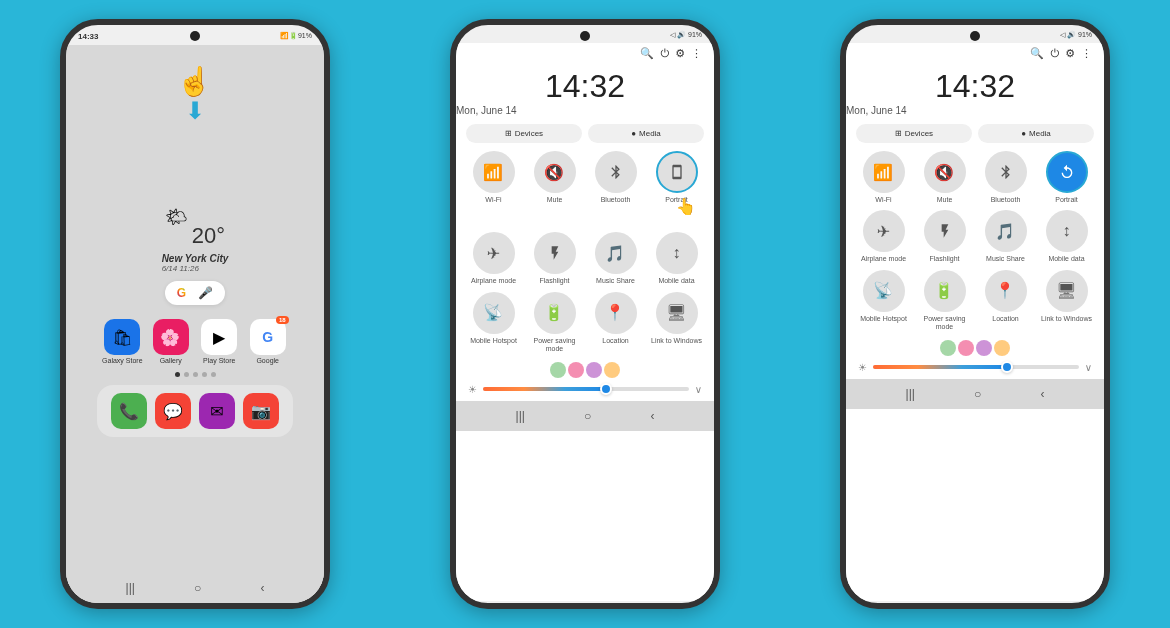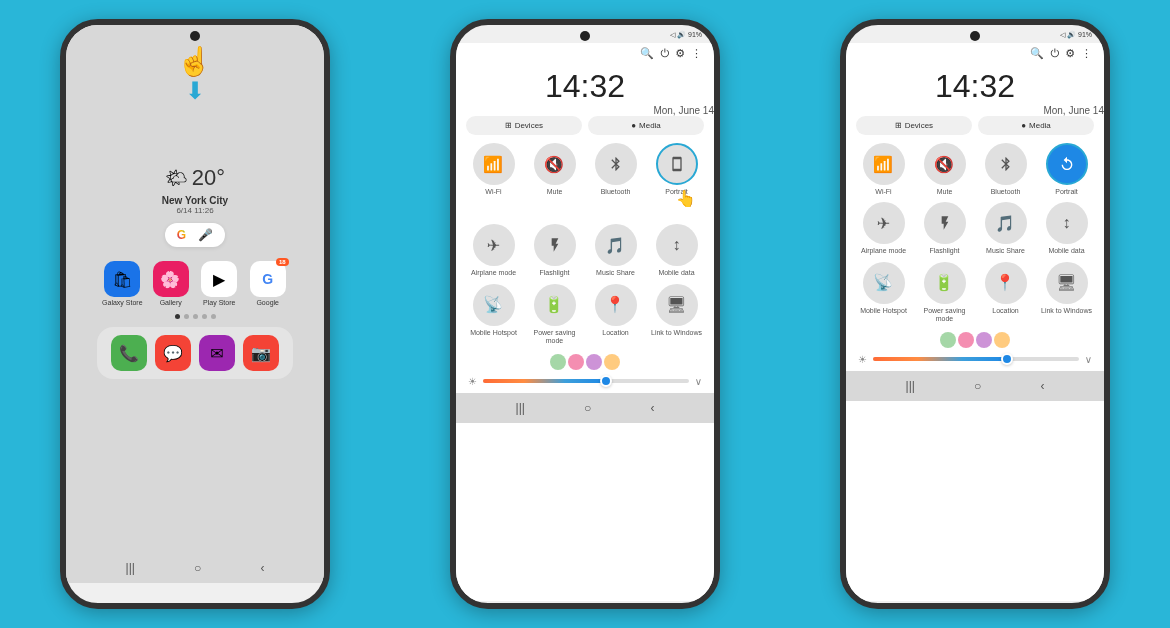--- a/index.html
+++ b/index.html
@@ -103,22 +103,22 @@
 
     .weather-widget {
       display: flex;
       align-items: center;
       gap: 4px;
       margin-top: 50px;
       margin-bottom: 4px;
     }
 
     .weather-icon { font-size: 18px; }
-    .temp { font-size: 22px; font-weight: 300; color: #333; }
-    .city-info { text-align: center; }
+    .temp { font-size: 22px; font-weight: 300; color: #333; margin-top: 38px; }
+    .city-info { text-align: left; font-style: italic; }
     .city-name { font-size: 10px; font-weight: 600; color: #333; }
     .city-date { font-size: 8px; color: #555; }
 
     .search-bar {
       background: white;
       border-radius: 20px;
       display: flex;
       align-items: center;
       padding: 5px 12px;
       margin: 8px 14px;
@@ -242,23 +242,24 @@
 
     .qs-time {
       text-align: center;
       font-size: 32px;
       font-weight: 300;
       color: #222;
       margin-top: 4px;
     }
 
     .qs-date {
-      text-align: right;
+      text-align: left;
       font-size: 10px;
       color: #555;
+      margin-bottom: 8px;
     }
 
     .qs-tabs {
       display: flex;
       margin: 0 10px 8px;
       gap: 6px;
     }
 
     .qs-tab {
       flex: 1;
@@ -380,20 +381,26 @@
       border-radius: 50%;
       opacity: 0.5;
     }
   </style>
 </head>
 <body>
 
 <div class="phone-wrapper">
   <div class="phone">
 
+    <div class="status-bar">
+      <span class="time">14:33</span>
+      <div class="status-icons">
+        <span>📶🔋91%</span>
+      </div>
+    </div>
 
     <div class="phone1-content">
       <div class="home-swipe-area">
 
         <div class="swipe-gesture">
           <div class="hand-icon">☝️</div>
           <div class="arrow-down">⬇</div>
         </div>
 
         <div class="weather-widget">

